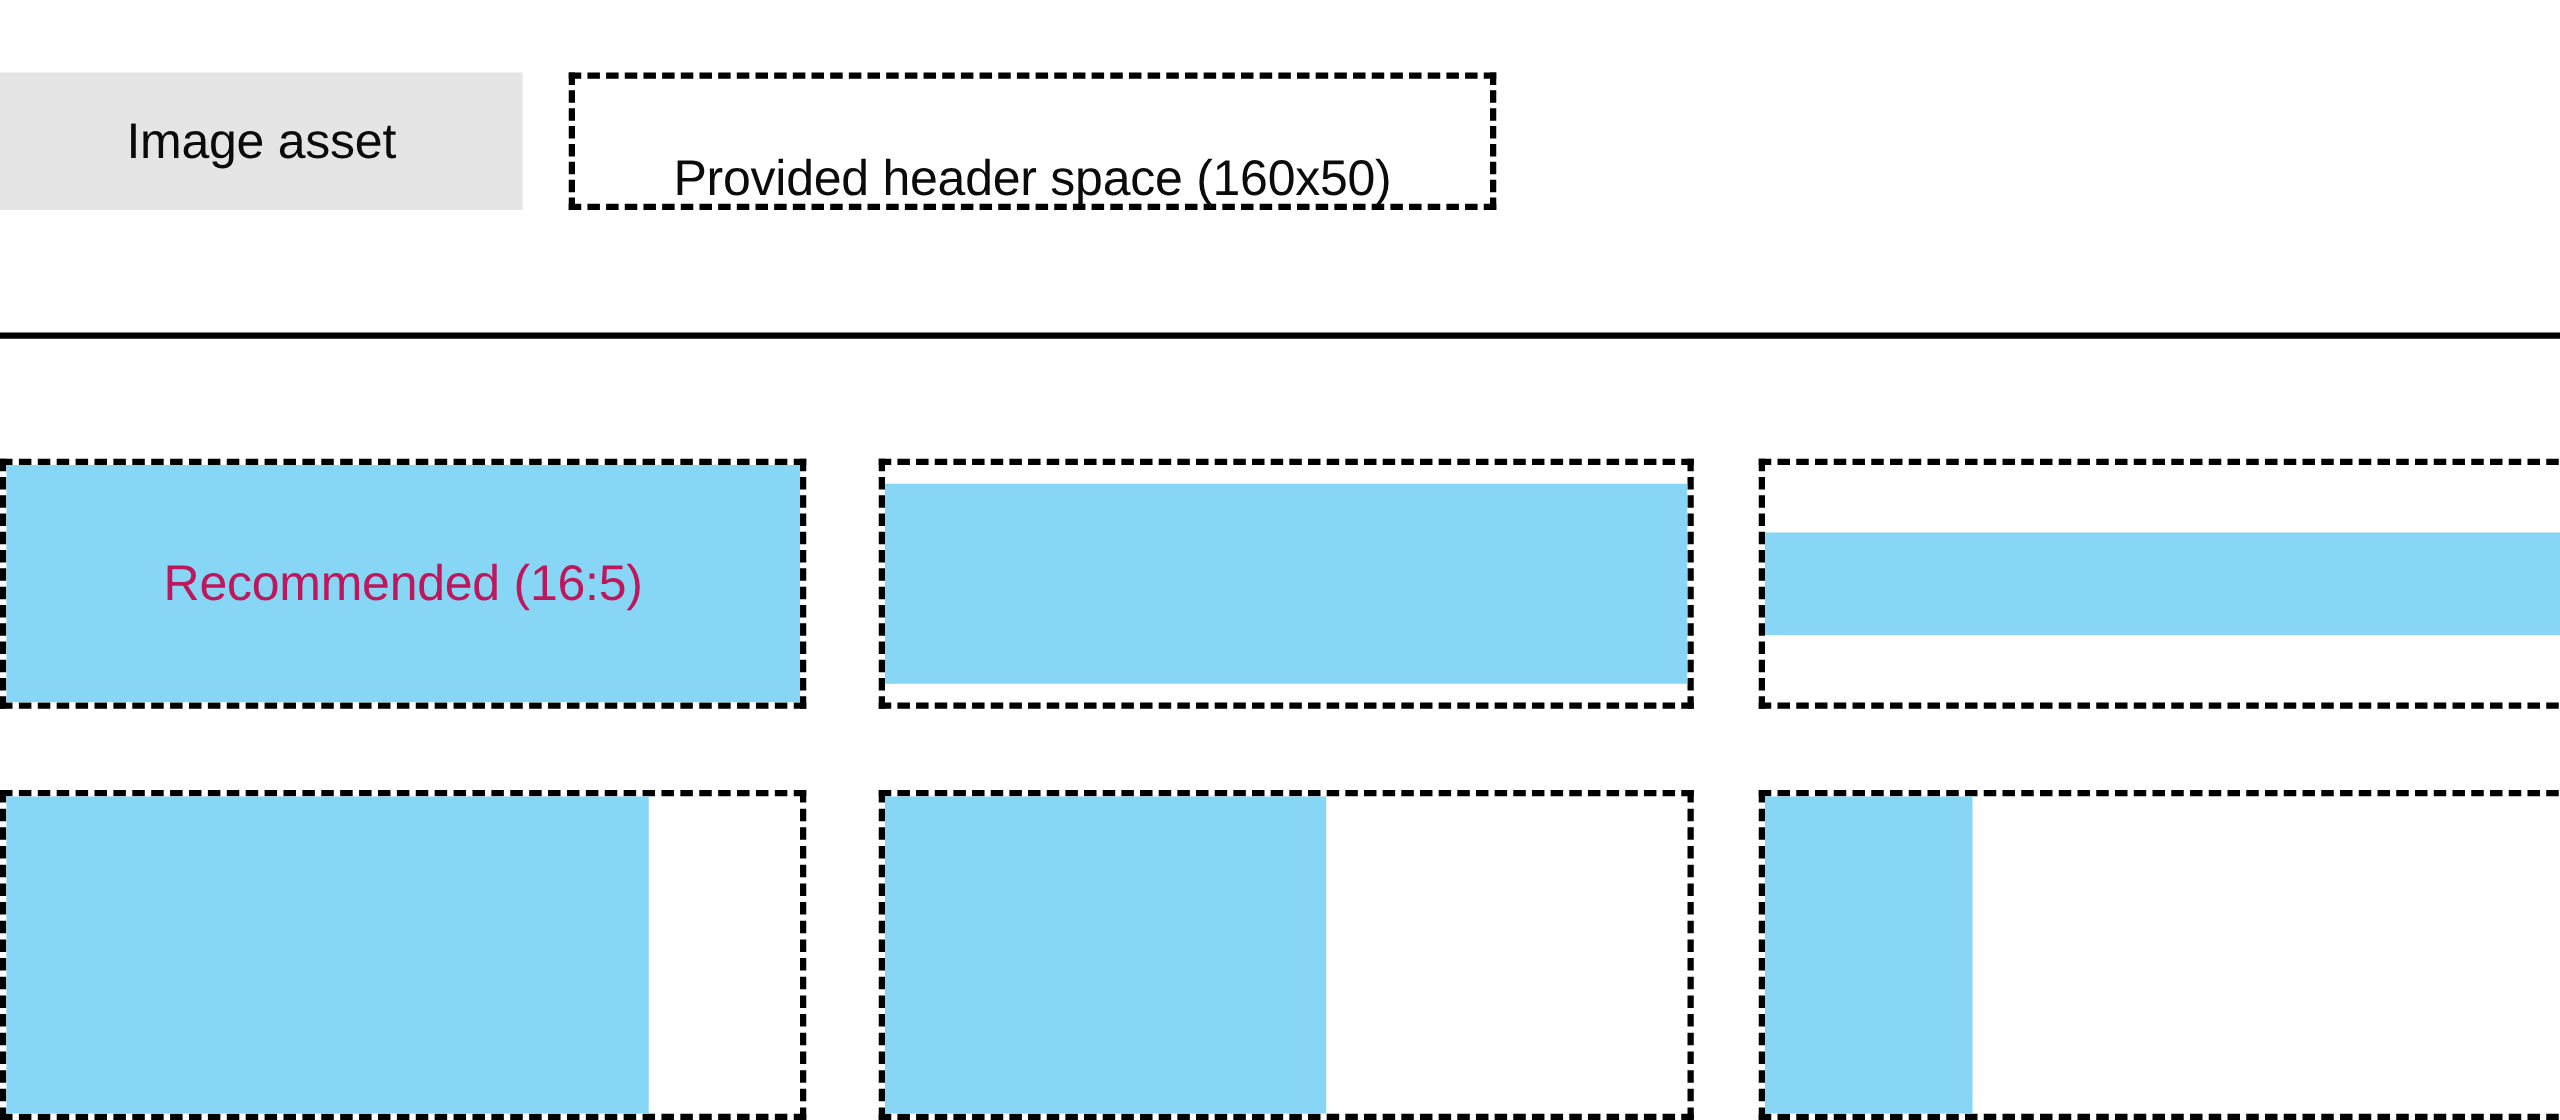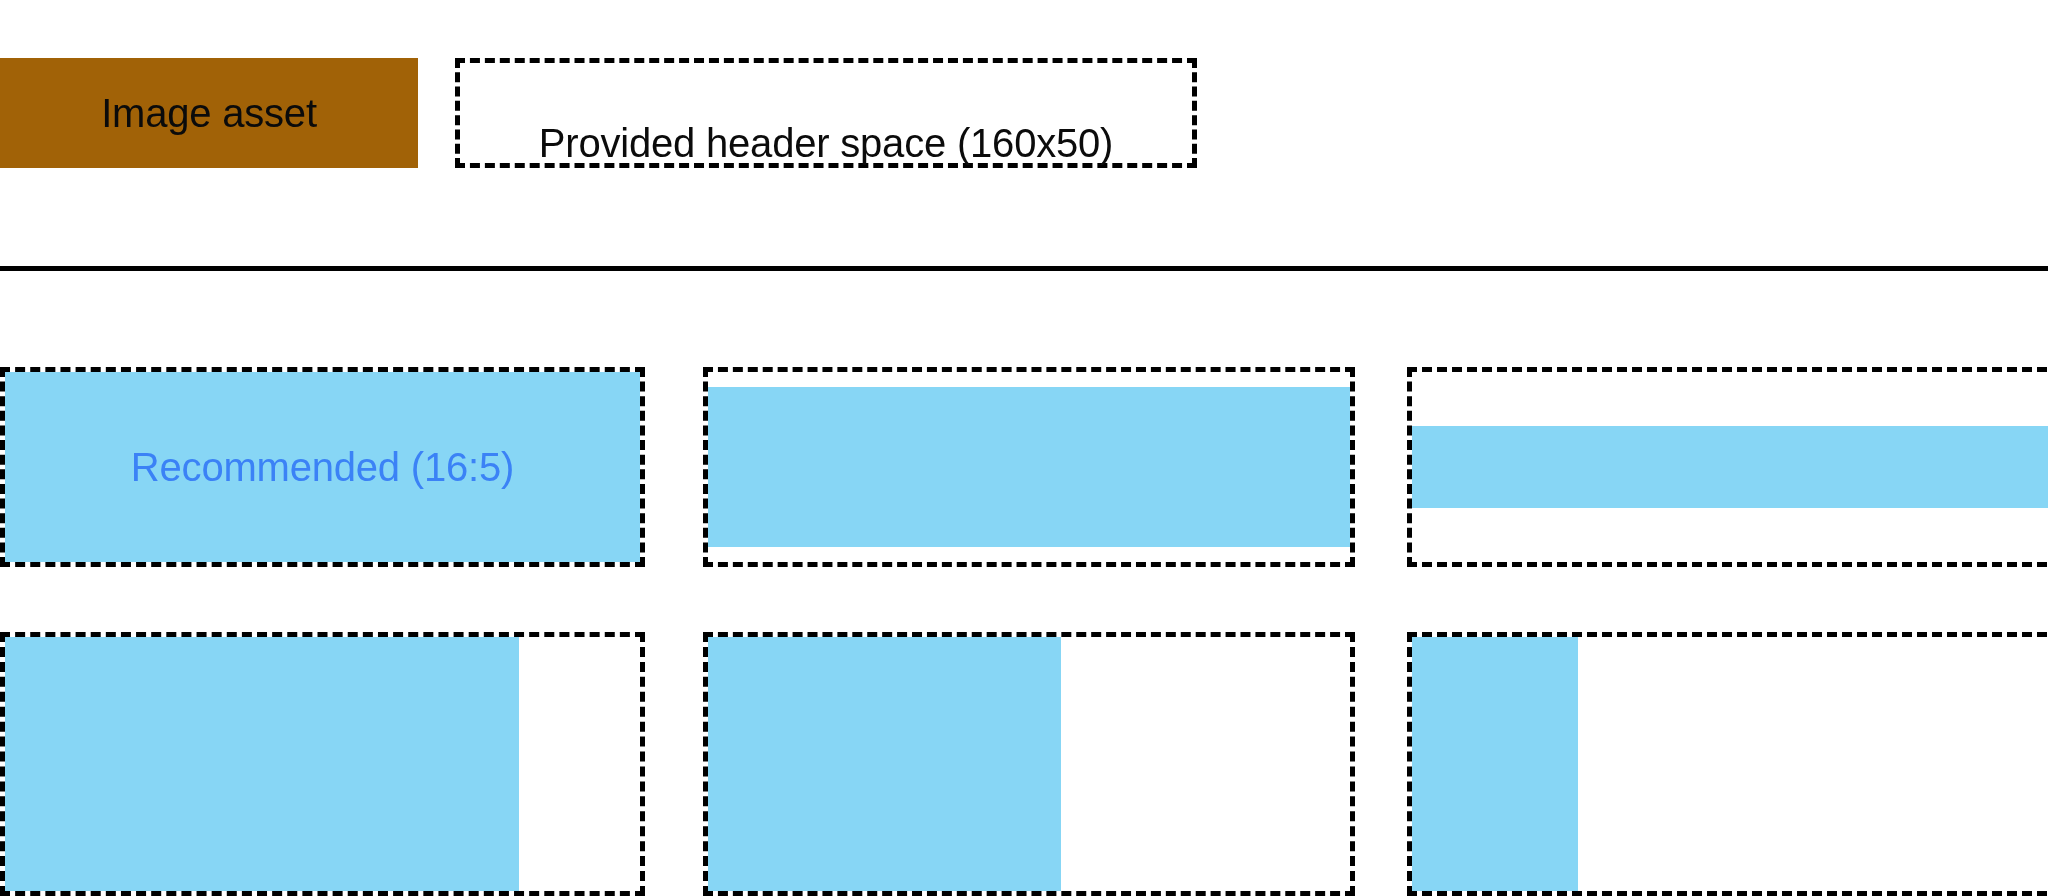--- a/index.html
+++ b/index.html
@@ -31,21 +31,21 @@
     width: 100%;
     height: 110px;
   }
 
   .asset-swatch {
     position: absolute;
     left: 0;
     top: 0;
     width: 418px;
     height: 110px;
-    background: #a16207;
+    background: #e5e5e5;
     display: flex;
     align-items: center;
     justify-content: center;
   }
 
   .asset-swatch-label {
     font-size: 40px;
     line-height: 1;
     letter-spacing: -0.2px;
     color: #0b0b0b;
@@ -142,21 +142,21 @@
   .ratio-cell-label {
     position: absolute;
     left: 0;
     right: 0;
     top: 50%;
     transform: translateY(-50%);
     text-align: center;
     font-size: 40px;
     line-height: 1;
     letter-spacing: -0.2px;
-    color: #3b82f6;
+    color: #be185d;
     white-space: nowrap;
     pointer-events: none;
   }
 </style>
 </head>
 <body>
 
 <div class="stage">
 
   <div class="header-row">

